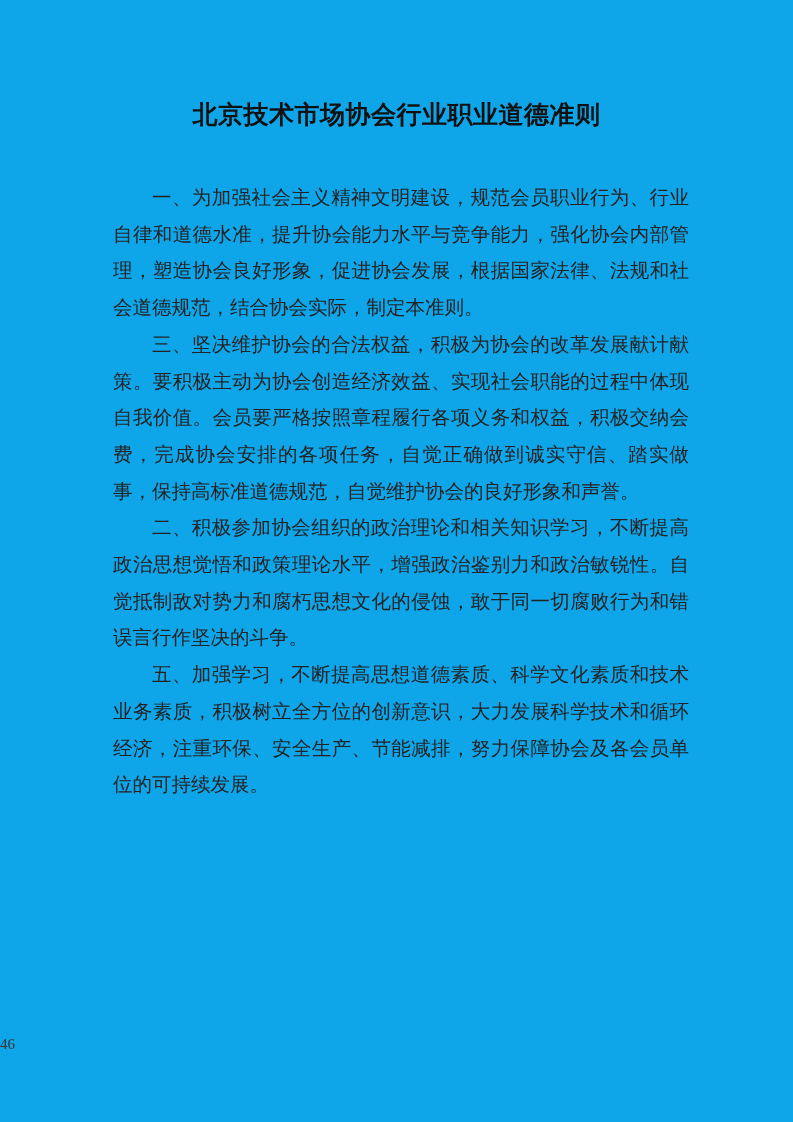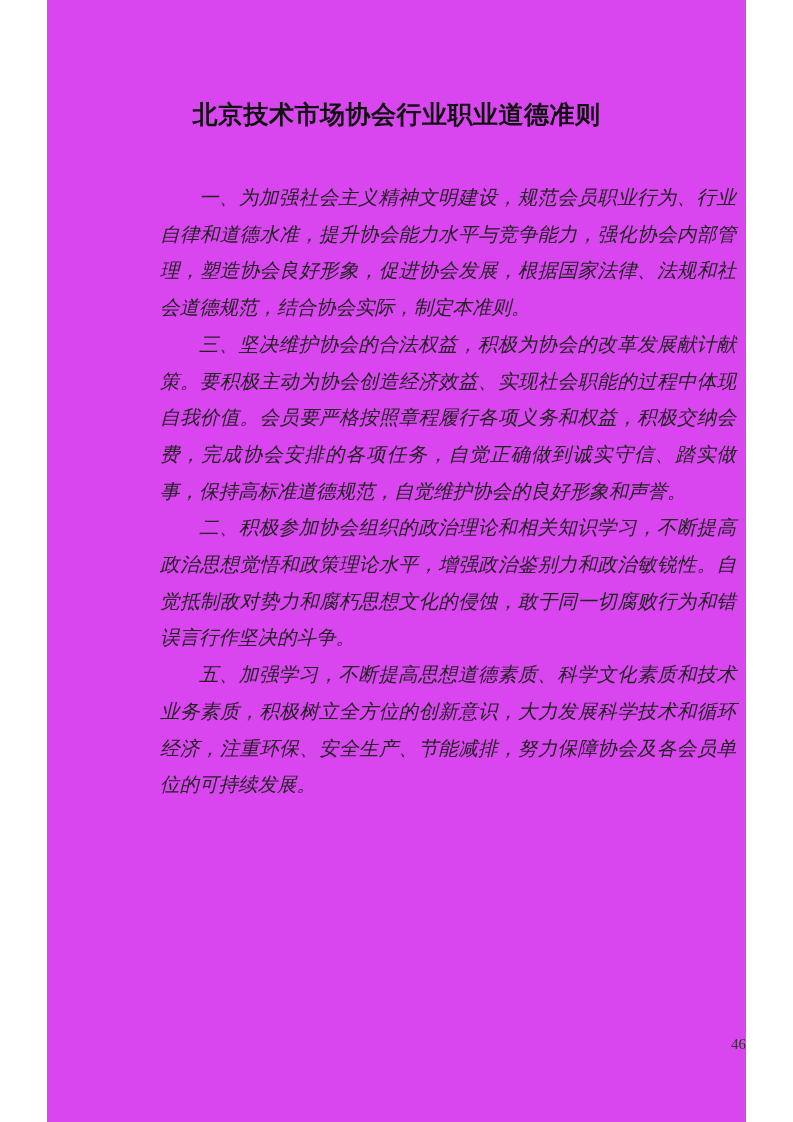--- a/index.html
+++ b/index.html
@@ -2,24 +2,24 @@
 <html><head>
 <meta charset="utf-8">
 <style>
   html, body {
     margin: 0;
     padding: 0;
     background: #ffffff;
   }
   .page {
     position: relative;
-    width: 699px;
+    width: 793px;
     height: 1122px;
     margin: 0 auto;
-    background: #d946ef;
+    background: #0ea5e9;
     font-family: "Liberation Serif", serif;
     color: #1e1e1e;
     overflow: hidden;
   }
   .doc-title {
     position: absolute;
     top: 99px;
     left: 0;
     right: 0;
     margin: 0;
@@ -28,39 +28,38 @@
     line-height: 32px;
     font-weight: bold;
     letter-spacing: 0.5px;
     color: #111111;
   }
   .doc-body {
     position: absolute;
     top: 180px;
     left: 113px;
     width: 576px;
-    font-style: italic;
   }
   .para {
     margin: 0;
     padding: 0;
     font-size: 19.5px;
     line-height: 36.7px;
     text-align: justify;
     text-justify: inter-ideograph;
     text-indent: 2em;
     color: #222222;
     word-break: normal;
   }
   .page-number {
     position: absolute;
     top: 1036px;
     left: 0;
     right: 0;
-    text-align: right;
+    text-align: left;
     font-size: 15px;
     color: #333333;
   }
 </style>
 </head>
 <body>
 
 <div class="page">
   <h1 class="doc-title">北京技术市场协会行业职业道德准则</h1>
 

